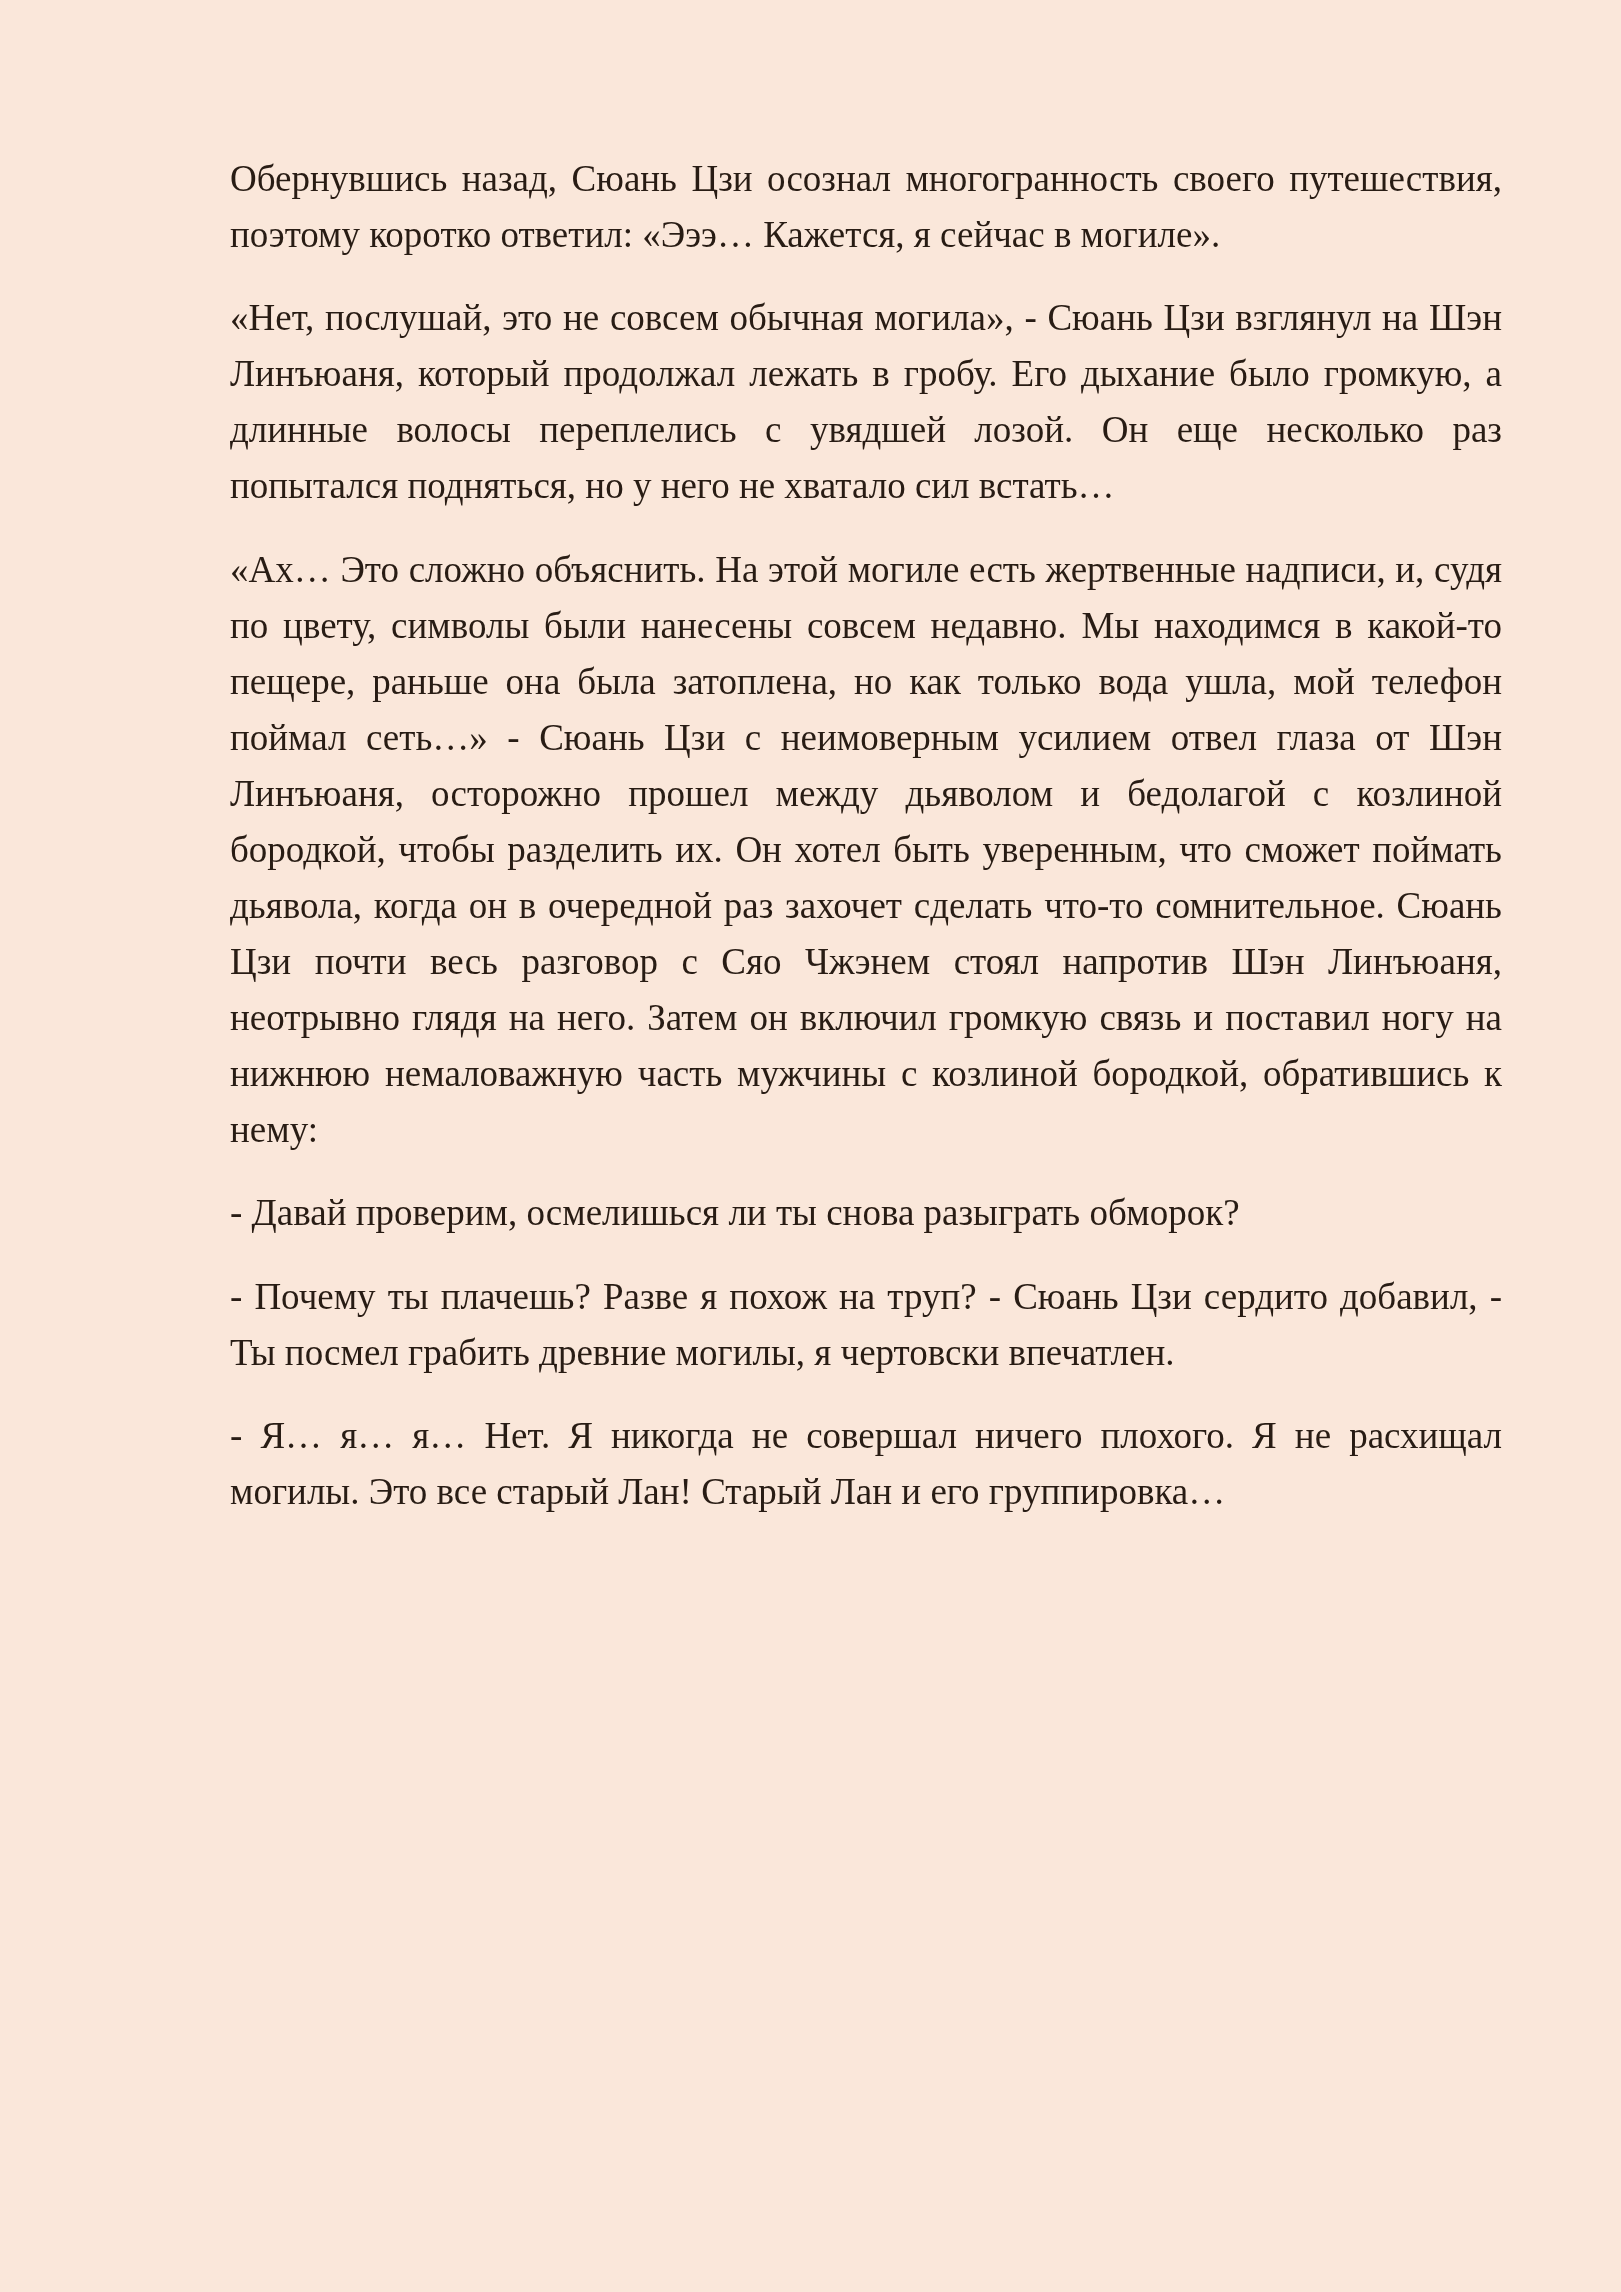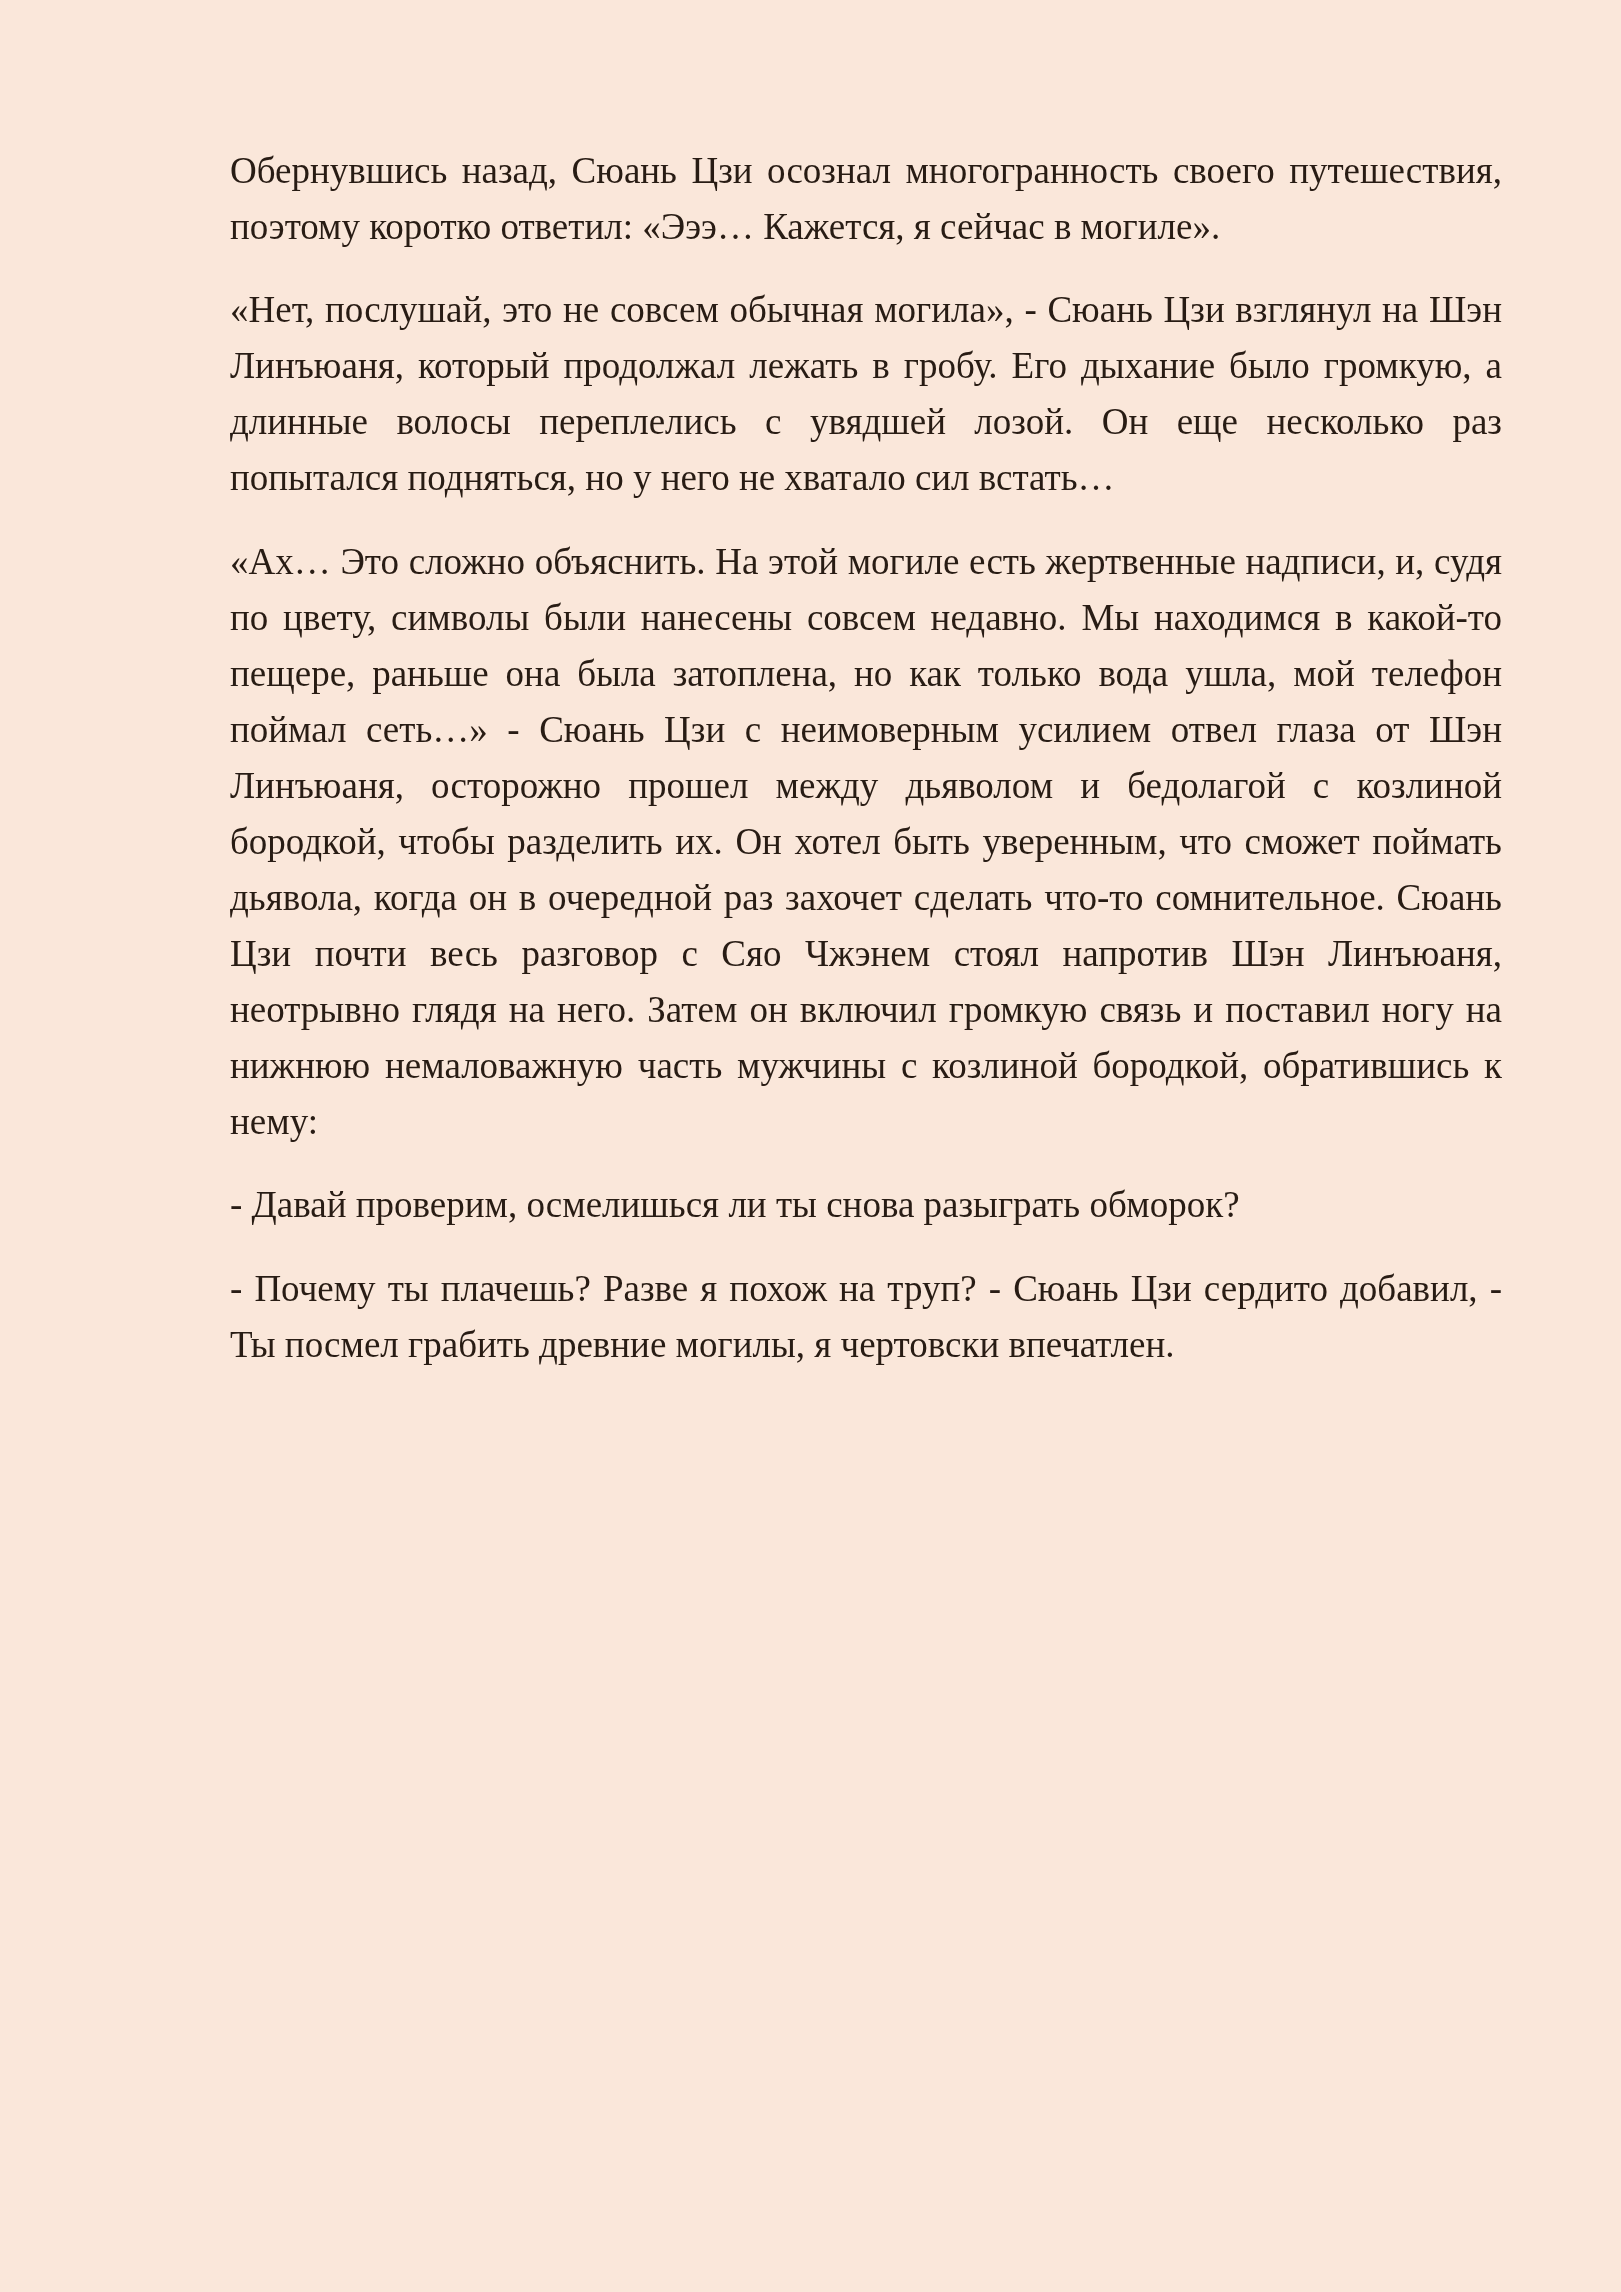--- a/index.html
+++ b/index.html
@@ -13,20 +13,21 @@
     overflow: hidden;
   }
   .page {
     box-sizing: border-box;
     width: 1621px;
     height: 2293px;
     padding: 143px 119px 0 230px;
   }
   .text-column {
     width: 1272px;
+    margin-top: 8px;
   }
   .text-column p {
     margin: 0 0 27.4px 0;
     font-family: "Liberation Serif", "DejaVu Serif", serif;
     font-size: 37px;
     line-height: 56px;
     font-weight: 400;
     color: #281c14;
     text-align: justify;
     text-justify: inter-word;
@@ -35,15 +36,16 @@
 </head>
 <body>
 
 <div class="page">
   <div class="text-column">
     <p>Обернувшись назад, Сюань Цзи осознал многогранность своего путешествия, поэтому коротко ответил: «Эээ… Кажется, я сейчас в могиле».</p>
     <p>«Нет, послушай, это не совсем обычная могила», - Сюань Цзи взглянул на Шэн Линъюаня, который продолжал лежать в гробу. Его дыхание было громкую, а длинные волосы переплелись с увядшей лозой. Он еще несколько раз попытался подняться, но у него не хватало сил встать…</p>
     <p>«Ах… Это сложно объяснить. На этой могиле есть жертвенные надписи, и, судя по цвету, символы были нанесены совсем недавно. Мы находимся в какой-то пещере, раньше она была затоплена, но как только вода ушла, мой телефон поймал сеть…» - Сюань Цзи с неимоверным усилием отвел глаза от Шэн Линъюаня, осторожно прошел между дьяволом и бедолагой с козлиной бородкой, чтобы разделить их. Он хотел быть уверенным, что сможет поймать дьявола, когда он в очередной раз захочет сделать что-то сомнительное. Сюань Цзи почти весь разговор с Сяо Чжэнем стоял напротив Шэн Линъюаня, неотрывно глядя на него. Затем он включил громкую связь и поставил ногу на нижнюю немаловажную часть мужчины с козлиной бородкой, обратившись к нему:</p>
     <p>- Давай проверим, осмелишься ли ты снова разыграть обморок?</p>
     <p>- Почему ты плачешь? Разве я похож на труп? - Сюань Цзи сердито добавил, - Ты посмел грабить древние могилы, я чертовски впечатлен.</p>
+    <p>- Я… я… я… Нет. Я никогда не совершал ничего плохого. Я не расхищал могилы. Это все старый Лан! Старый Лан и его группировка…</p>
   </div>
 </div>
 
 
 </body></html>

